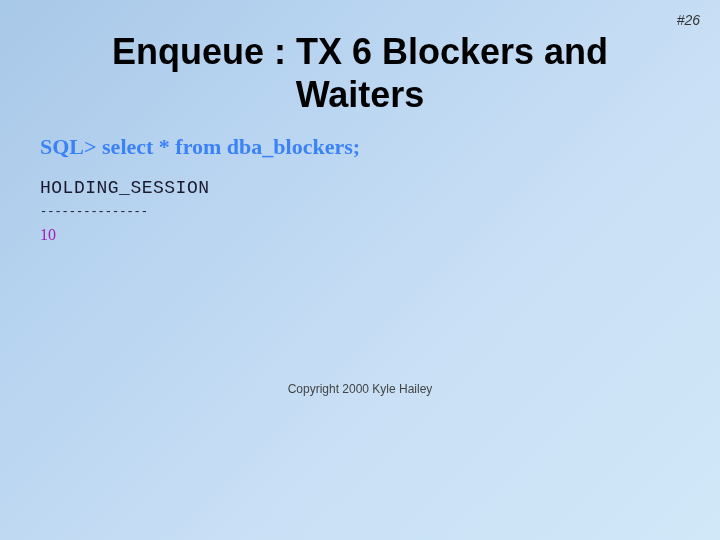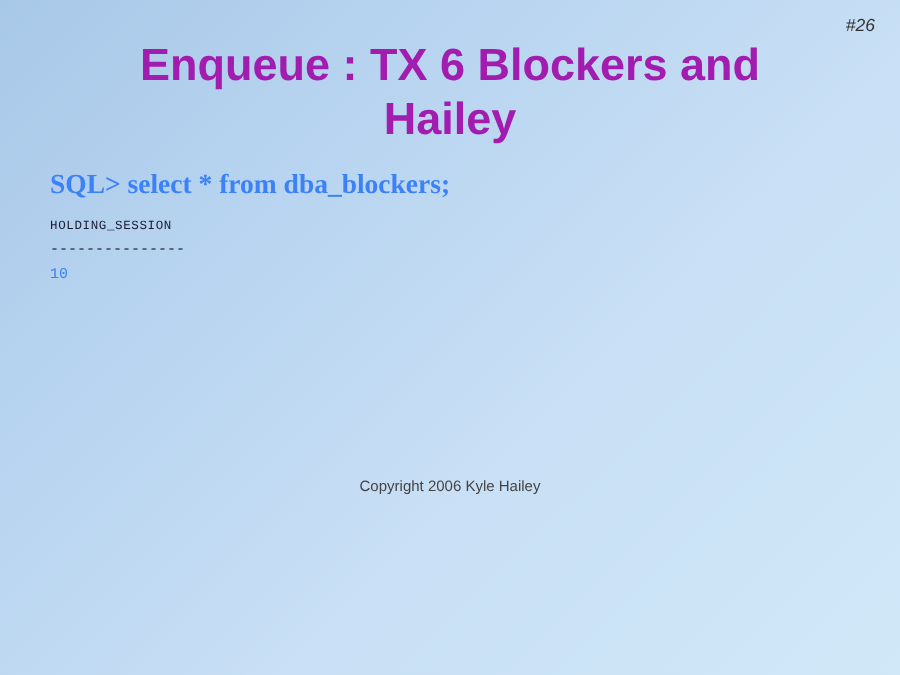--- a/index.html
+++ b/index.html
@@ -26,21 +26,21 @@
       right: 20px;
       font-size: 14px;
       color: #333;
       font-style: italic;
     }
 
     .slide-title {
       text-align: center;
       font-size: 36px;
       font-weight: bold;
-      color: #a21caf;
+      color: #000000;
       margin-top: 10px;
       margin-bottom: 18px;
       line-height: 1.2;
     }
 
     .sql-line {
       font-family: Liberation Serif, serif;
       font-size: 22px;
       font-weight: bold;
       color: #3b82f6;
@@ -49,34 +49,34 @@
 
     .code-block {
       font-family: 'Courier New', Courier, monospace;
       font-size: 13px;
       color: #1a1a2e;
       margin: 8px 0 14px 0;
       line-height: 1.6;
     }
 
     .code-block .col-header {
-      font-size: 10px;
+      font-size: 18px;
       letter-spacing: 0.5px;
     }
 
     .divider-line {
       font-family: 'Courier New', Courier, monospace;
       font-size: 12px;
       color: #1a1a2e;
     }
 
     .data-row {
-      font-family: Liberation Mono, monospace;
-      font-size: 12px;
-      color: #3b82f6;
+      font-family: Liberation Serif, serif;
+      font-size: 16px;
+      color: #a21caf;
     }
 
     .copyright {
       text-align: center;
       font-size: 12px;
       color: #444;
       position: absolute;
       bottom: 16px;
       left: 0;
       right: 0;
@@ -88,32 +88,32 @@
   </style>
 </head>
 <body>
 
 <div class="slide-container">
 
   <div class="slide-number">#26</div>
 
   <div class="slide-title">
     <span>Enqueue : TX 6 Blockers and</span><br>
-    <span>Hailey</span>
+    <span>Waiters</span>
   </div>
 
   <div class="section">
     <div class="sql-line">SQL&gt; select * from dba_blockers;</div>
 
     <div class="code-block">
       <div class="col-header">HOLDING_SESSION</div>
       <div class="divider-line">---------------</div>
       <div class="data-row">10</div>
     </div>
   </div>
 
   <div class="section">
 
   </div>
 
-  <div class="copyright">Copyright 2006 Kyle Hailey</div>
+  <div class="copyright">Copyright 2000 Kyle Hailey</div>
 
 </div>
 
 </body></html>

